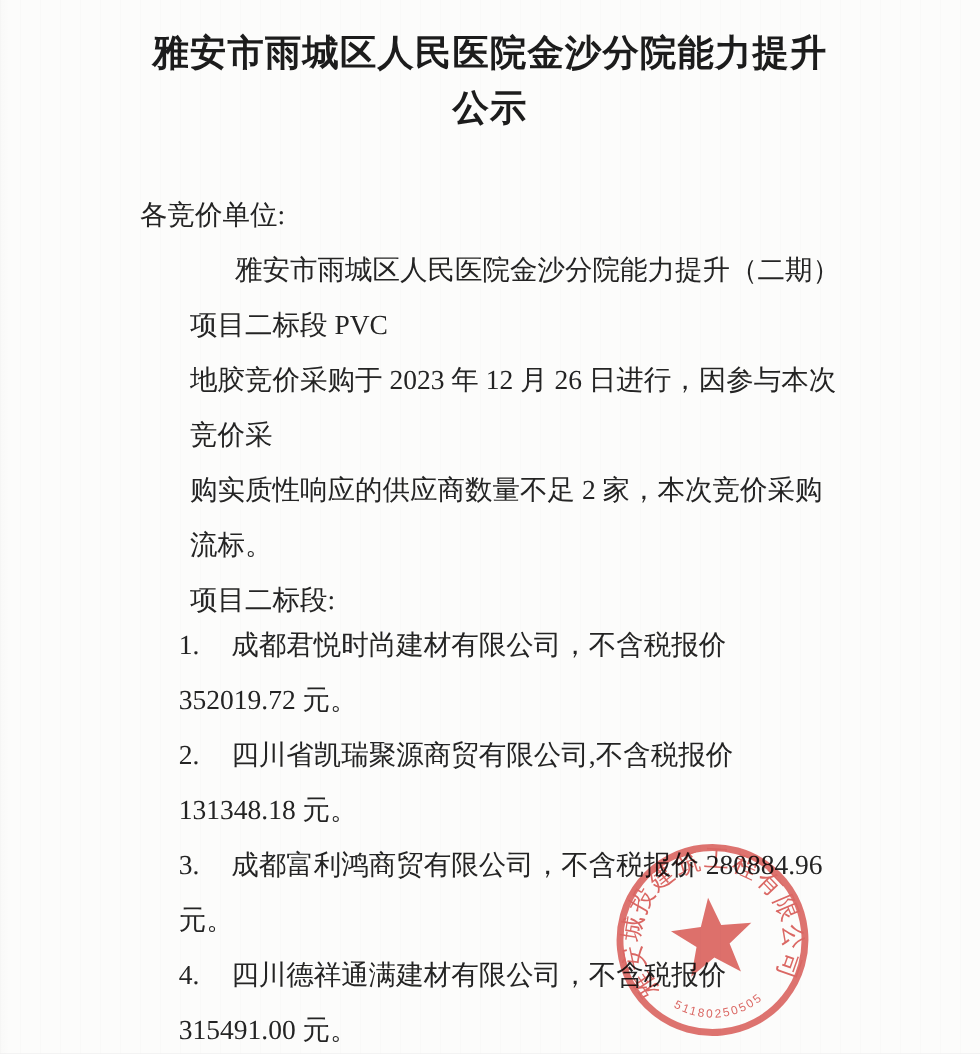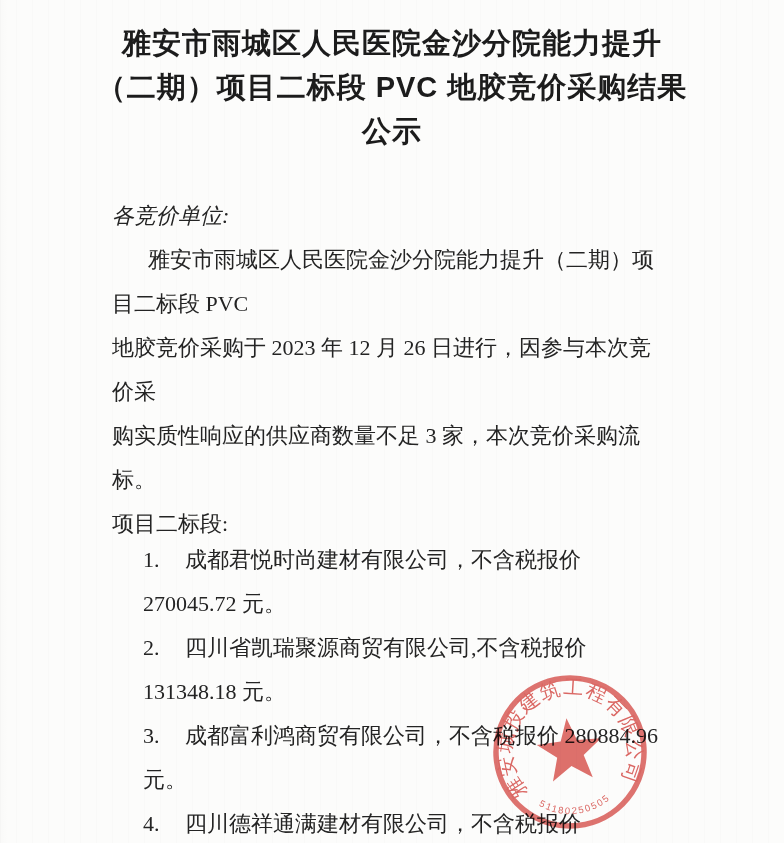--- a/index.html
+++ b/index.html
@@ -24,22 +24,22 @@
     font-size: 29px;
     line-height: 44px;
     color: #1c1c1c;
     letter-spacing: 1px;
   }
   .content {
     margin: 0 112px;
     font-size: 22px;
     line-height: 44px;
   }
-  .salutation { margin-top: 41px; font-style: italic; }
-  .para1 { margin-top: 0; }
+  .salutation { margin-top: 41px; }
+  .para1 { margin-top: 0; margin-left: 40px; }
   .indent { text-indent: 36px; }
   .bidder-list { margin-top: -8px; }
   .bidder-row { padding-left: 31px; }
   .bidder-num { display: inline-block; width: 42px; }
   .seal {
     position: absolute;
     left: 470px;
     top: 652px;
     width: 200px;
     height: 200px;
@@ -50,37 +50,36 @@
     pointer-events: none;
   }
 </style>
 </head>
 <body>
 
 <div class="page">
 
   <div class="doc-title">
     <div>雅安市雨城区人民医院金沙分院能力提升</div>
-    <div>（二期）项目二标段 PVC 地胶竞价采购结果</div>
     <div>公示</div>
   </div>
 
   <div class="content">
     <div class="salutation">各竞价单位:</div>
 
     <div class="para1">
       <div class="indent">雅安市雨城区人民医院金沙分院能力提升（二期）项目二标段 PVC</div>
       <div>地胶竞价采购于 2023 年 12 月 26 日进行，因参与本次竞价采</div>
-      <div>购实质性响应的供应商数量不足 3 家，本次竞价采购流标。</div>
+      <div>购实质性响应的供应商数量不足 2 家，本次竞价采购流标。</div>
       <div>项目二标段:</div>
     </div>
 
     <div class="bidder-list">
       <div class="bidder-row">
-        <span class="bidder-num">1.</span><span>成都君悦时尚建材有限公司，不含税报价 270045.72 元。</span>
+        <span class="bidder-num">1.</span><span>成都君悦时尚建材有限公司，不含税报价 352019.72 元。</span>
       </div>
       <div class="bidder-row">
         <span class="bidder-num">2.</span><span>四川省凯瑞聚源商贸有限公司,不含税报价 131348.18 元。</span>
       </div>
       <div class="bidder-row">
         <span class="bidder-num">3.</span><span>成都富利鸿商贸有限公司，不含税报价 280884.96 元。</span>
       </div>
       <div class="bidder-row">
         <span class="bidder-num">4.</span><span>四川德祥通满建材有限公司，不含税报价 315491.00 元。</span>
       </div>

